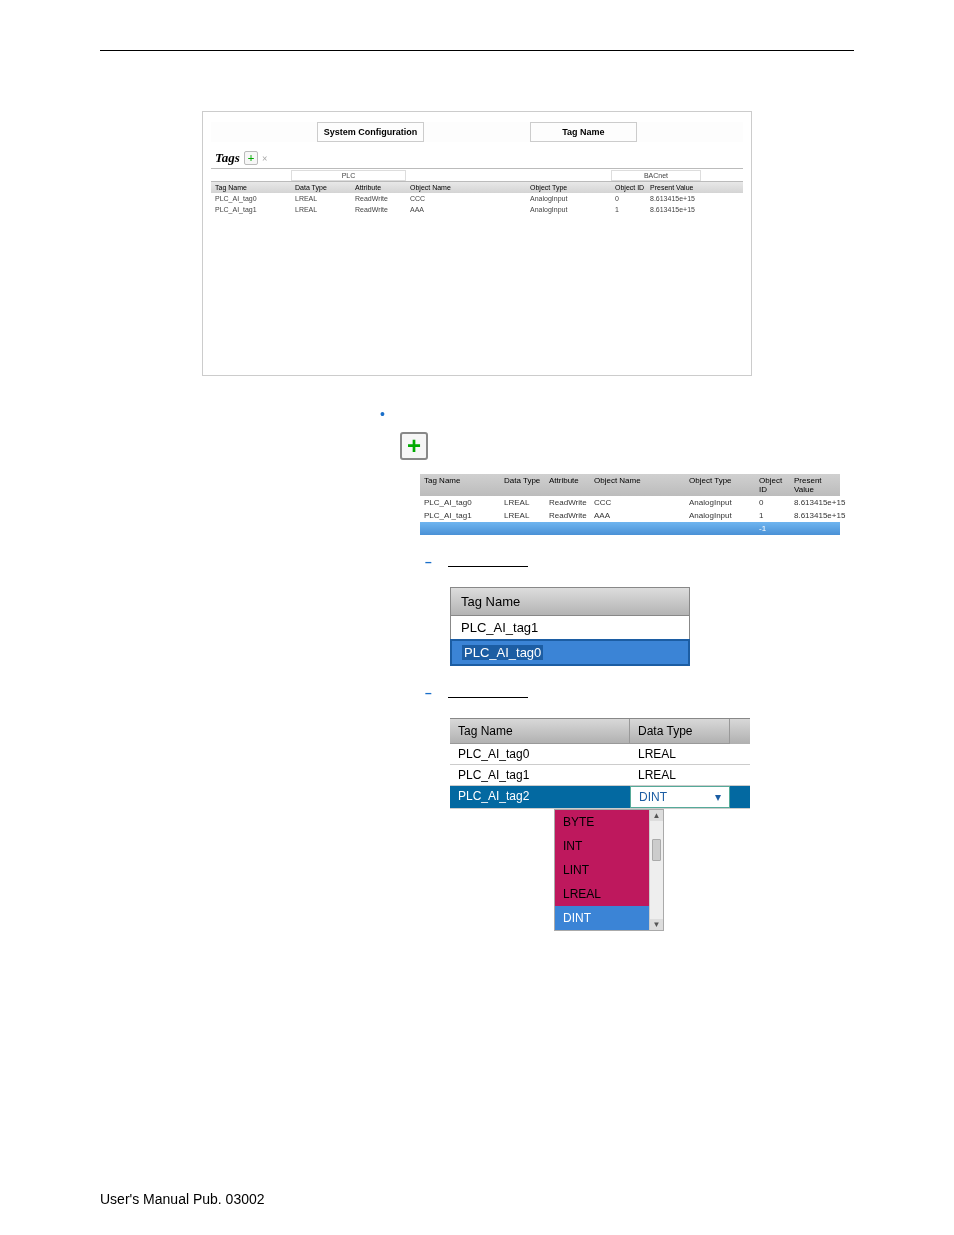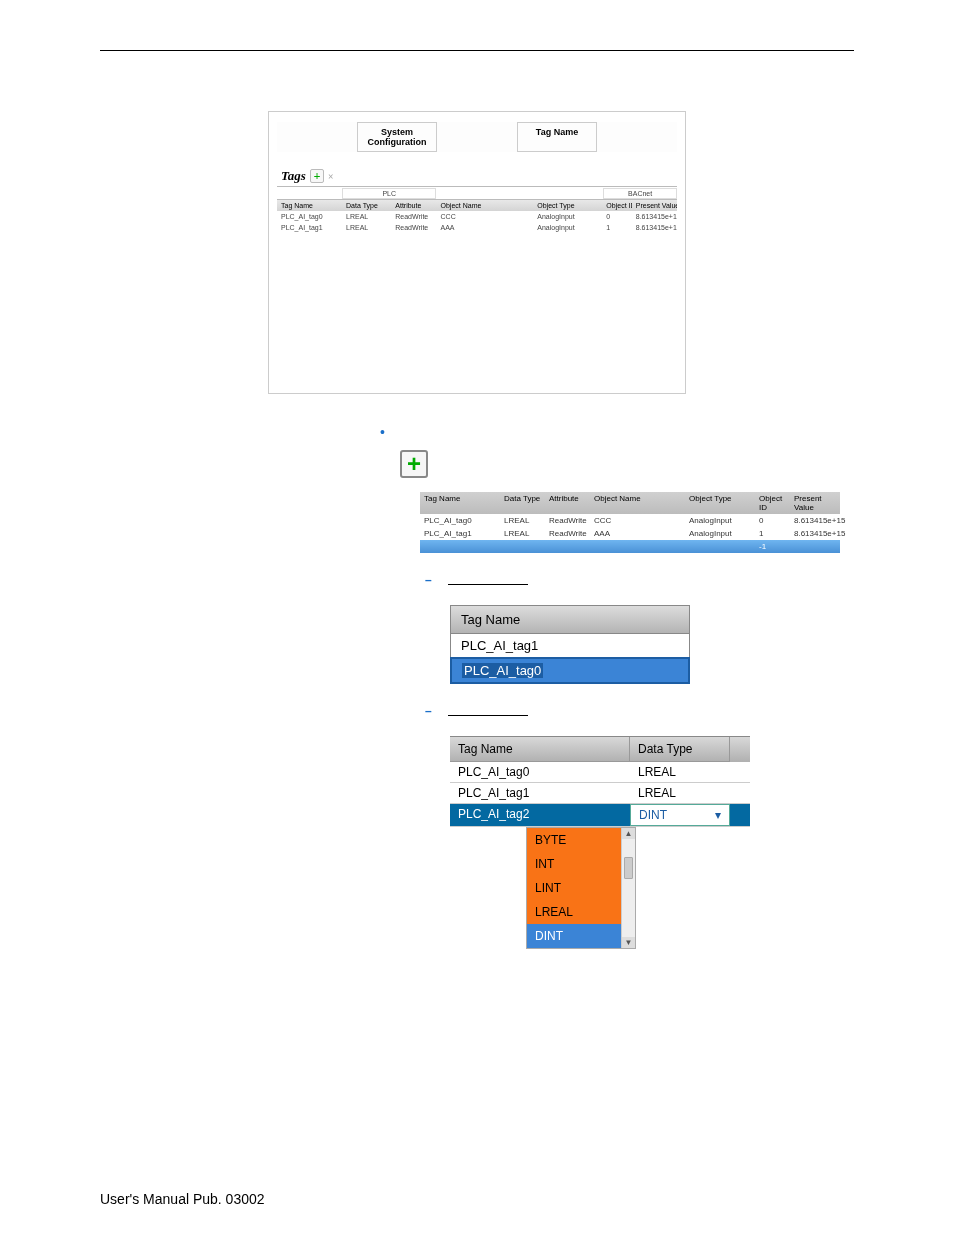--- a/index.html
+++ b/index.html
@@ -14,21 +14,21 @@
   }
   .page {
     padding: 50px 100px 30px 100px;
   }
   .hr-top {
     border-top: 1px solid #000;
     margin-bottom: 60px;
   }
   .fig-frame {
     border: 1px solid #ccc;
-    width: 418px;
+    width: 550px;
     margin: 0 auto 30px auto;
     padding: 10px 8px;
     background: #fff;
   }
   .tabs-row {
     display: flex;
     margin-bottom: 4px;
   }
   .tab {
     flex: 1;
@@ -41,21 +41,21 @@
   }
   .tab.blank { border-color: transparent; }
   .tags-label {
     font-family: 'Times New Roman', serif;
     font-style: italic;
     font-weight: bold;
     font-size: 13px;
     display: inline-flex;
     align-items: center;
     gap: 4px;
-    margin: 12px 0 0 4px;
+    margin: 4px 0 0 4px;
   }
   .plus-icon {
     width: 14px; height: 14px;
     border: 1px solid #bbb;
     border-radius: 2px;
     display: inline-flex;
     align-items: center;
     justify-content: center;
     color: #0a0;
     font-weight: bold;
@@ -179,22 +179,22 @@
     font-size: 12px;
     border-bottom: 1px solid #ccc;
   }
   .row4 > div { padding: 3px 8px; }
   .row4.sel { background: #0369a1; color:#fff; font-weight: normal; }
   .c4a{width:180px;} .c4b{width:100px; position:relative;}
   .c4b.dd { border:1px solid #5a9; background:#fff; color:#1c5da3; display:flex; justify-content:space-between; align-items:center; }
   .dd-list {
     width: 110px;
     border: 1px solid #aaa;
-    background: #f97316;
-    margin-left: 76px;
+    background: #be185d;
+    margin-left: 104px;
     font-size: 12px;
     display:flex;
   }
   .dd-items { flex:1; }
   .dd-item { padding: 5px 8px; }
   .dd-item.sel { background:#3b84d6; color:#fff; }
   .dd-scroll { width:14px; background:#eee; border-left:1px solid #ccc; display:flex; flex-direction:column; }
   .arr { font-size:8px; text-align:center; color:#555; padding:1px 0; background:#ddd; }
   .thumb { flex:1; margin:18px 2px 0 2px; height:10px; background:#ccc; border:1px solid #aaa; border-radius:1px; }
   .footer {

